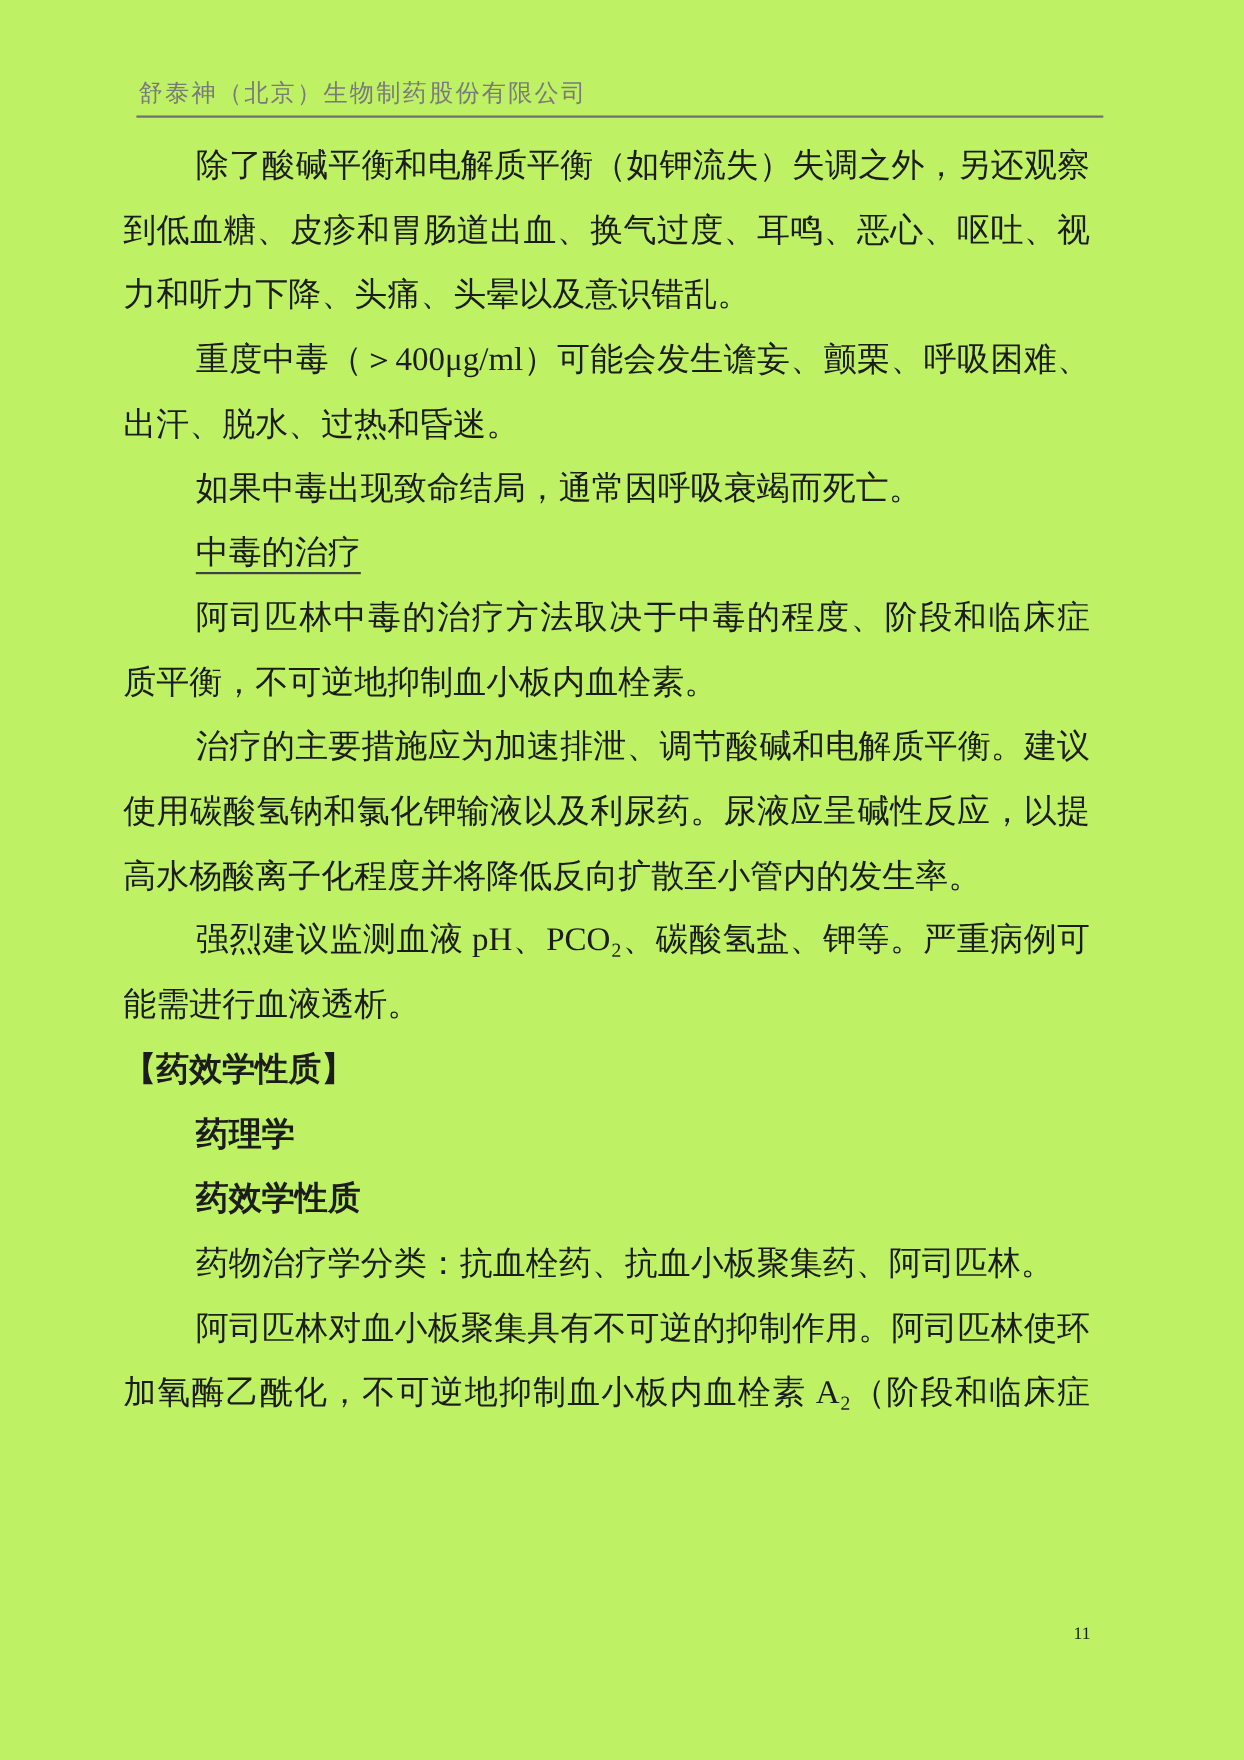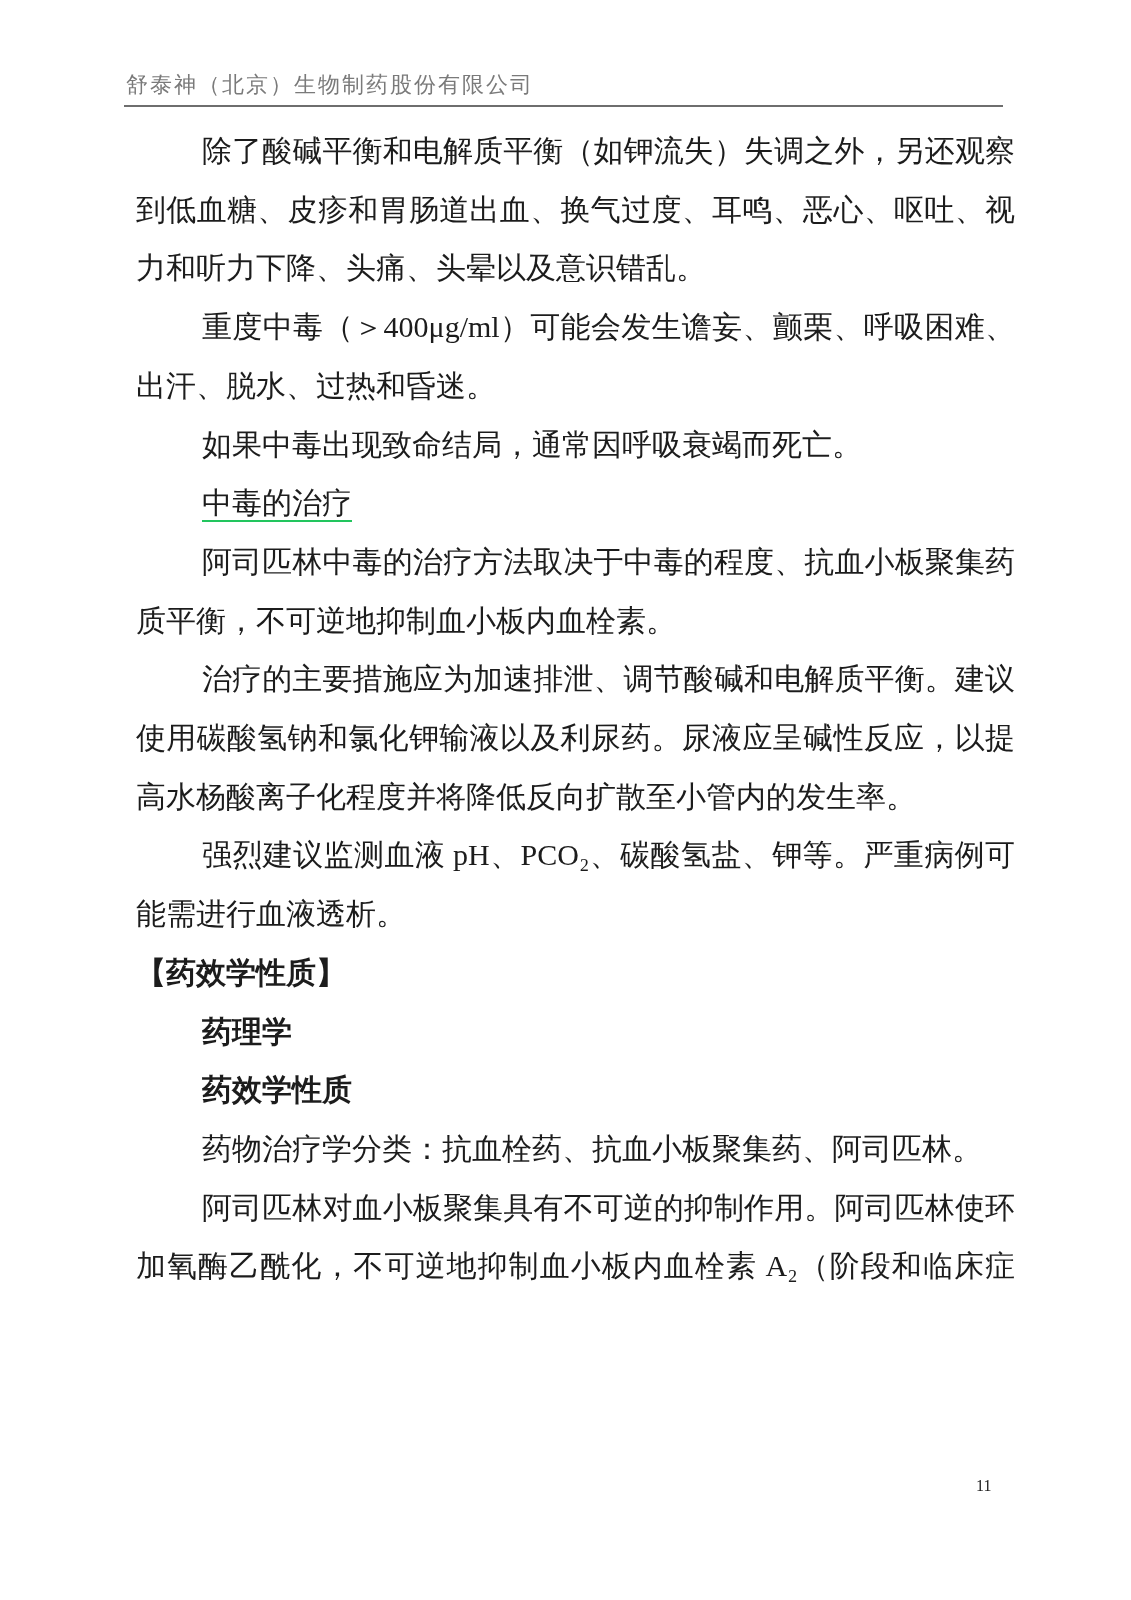--- a/index.html
+++ b/index.html
@@ -1,43 +1,43 @@
 <!DOCTYPE html>
 <html><head>
 <meta charset="utf-8">
 <style>
   html,body{margin:0;padding:0;background:#e8e8e8;}
   .page{
     position:relative;
     width:1131px;height:1600px;
     margin:0 auto;
-    background:#ffffff;
+    background:#bef264;
     font-family:"Liberation Serif","DejaVu Serif",serif;
     overflow:hidden;
   }
   .company{
     position:absolute;left:126px;top:70px;
     font-size:22px;letter-spacing:2px;
     color:#7a7a7a;
     white-space:nowrap;
   }
   .header-rule{
     position:absolute;left:124px;top:105px;
     width:879px;height:2px;background:#6e6e6e;
   }
   .content{
-    position:absolute;left:136px;top:122px;width:879px;
+    position:absolute;left:112px;top:122px;width:879px;
     font-size:30px;line-height:58.7px;color:#1c1c1c;
   }
   .ln{width:879px;}
   .ind{text-indent:66px;}
   .j{text-align:justify;text-align-last:justify;}
   .bold{font-weight:bold;}
   .lat{font-family:Liberation Serif, serif;}
-  .uline{border-bottom:2px solid #22c55e;padding-bottom:1px;}
+  .uline{border-bottom:2px solid #404040;padding-bottom:1px;}
   .page-number{
     position:absolute;left:976px;top:1477px;
     font-size:16px;color:#1c1c1c;
   }
 </style>
 </head>
 <body>
 
 <div class="page">
 
@@ -50,21 +50,21 @@
     <div class="ln j">到低血糖、皮疹和胃肠道出血、换气过度、耳鸣、恶心、呕吐、视</div>
     <div class="ln">力和听力下降、头痛、头晕以及意识错乱。</div>
 
     <div class="ln ind j"><span>重度中毒（＞</span><span class="lat">400μg/ml</span><span>）可能会发生谵妄、颤栗、呼吸困难、</span></div>
     <div class="ln">出汗、脱水、过热和昏迷。</div>
 
     <div class="ln ind">如果中毒出现致命结局，通常因呼吸衰竭而死亡。</div>
 
     <div class="ln ind"><span class="uline">中毒的治疗</span></div>
 
-    <div class="ln ind j">阿司匹林中毒的治疗方法取决于中毒的程度、抗血小板聚集药</div>
+    <div class="ln ind j">阿司匹林中毒的治疗方法取决于中毒的程度、阶段和临床症</div>
     <div class="ln">质平衡，不可逆地抑制血小板内血栓素。</div>
 
     <div class="ln ind j">治疗的主要措施应为加速排泄、调节酸碱和电解质平衡。建议</div>
     <div class="ln j">使用碳酸氢钠和氯化钾输液以及利尿药。尿液应呈碱性反应，以提</div>
     <div class="ln">高水杨酸离子化程度并将降低反向扩散至小管内的发生率。</div>
 
     <div class="ln ind j"><span>强烈建议监测血液 </span><span class="lat">pH</span><span>、</span><span class="lat">PCO₂</span><span>、碳酸氢盐、钾等。严重病例可</span></div>
     <div class="ln">能需进行血液透析。</div>
 
     <div class="ln bold">【药效学性质】</div>

